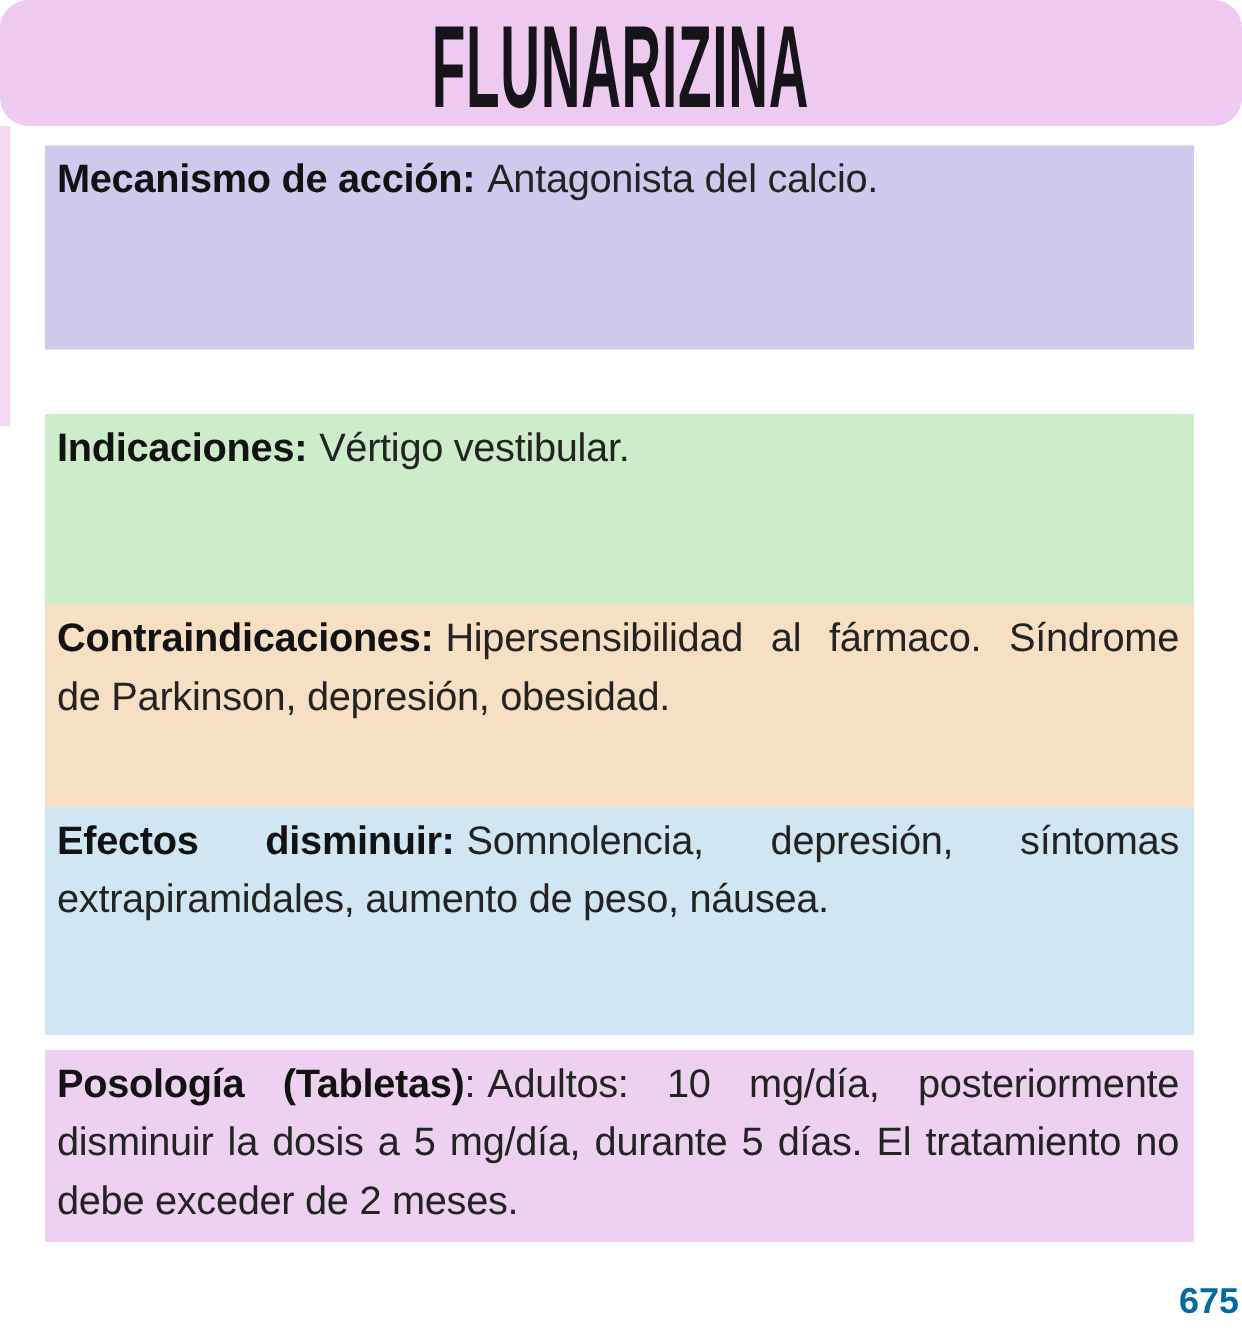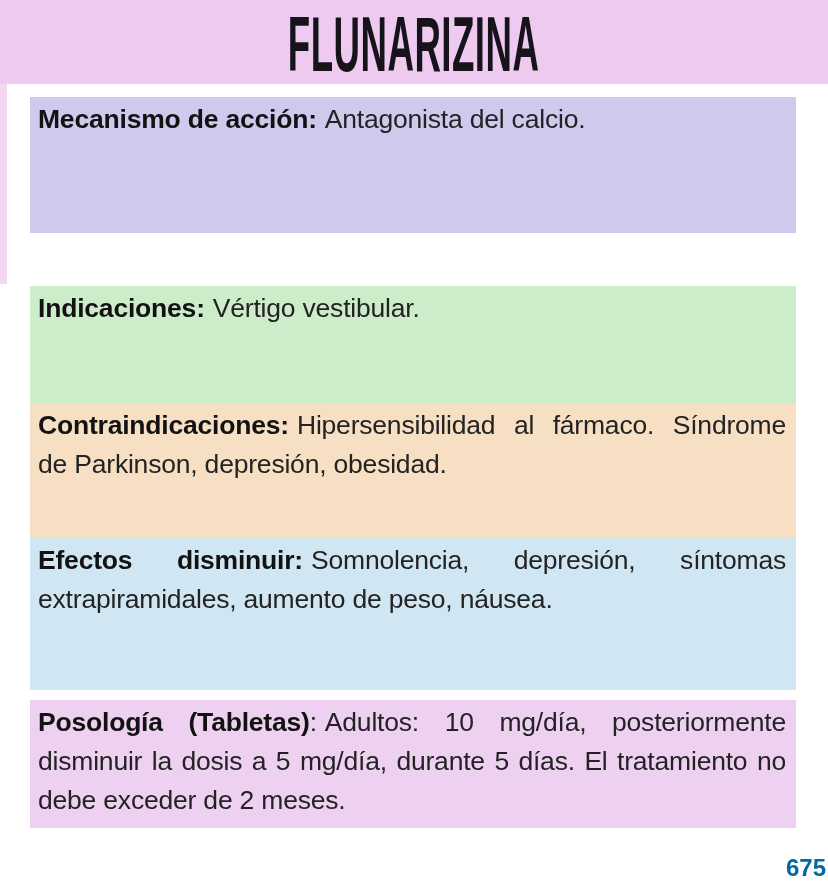--- a/index.html
+++ b/index.html
@@ -13,20 +13,21 @@
   }
 
   
   .header {
     position: absolute;
     left: 0; top: 0;
     width: 828px; height: 84px;
     display: flex;
     align-items: center;
     justify-content: center;
+    border-radius: 19px;
   }
   .title {
     font-size: 78px;
     font-weight: 700;
     color: #17131a;
     letter-spacing: 1px;
     transform: scaleX(0.47);
     transform-origin: center center;
     white-space: nowrap;
     line-height: 84px;
@@ -53,21 +54,21 @@
     text-align: justify;
   }
   .section .lbl {
     font-weight: 700;
     color: #121212;
     margin-right: 8px;
   }
   .section .lbl .suffix { font-weight: 400; color: #232323; }
 
   .sec-1 { top: 97px;  height: 136px; }
-  .sec-2 { top: 286px; height: 133px; }
+  .sec-2 { top: 276px; height: 133px; }
   .sec-3 { top: 403px; height: 141px; }
   .sec-4 { top: 538px; height: 152px; }
   .sec-5 { top: 700px; height: 128px; }
 
   
   .page-number {
     position: absolute;
     right: 2px; top: 854px;
     font-size: 24px;
     font-weight: 700;

